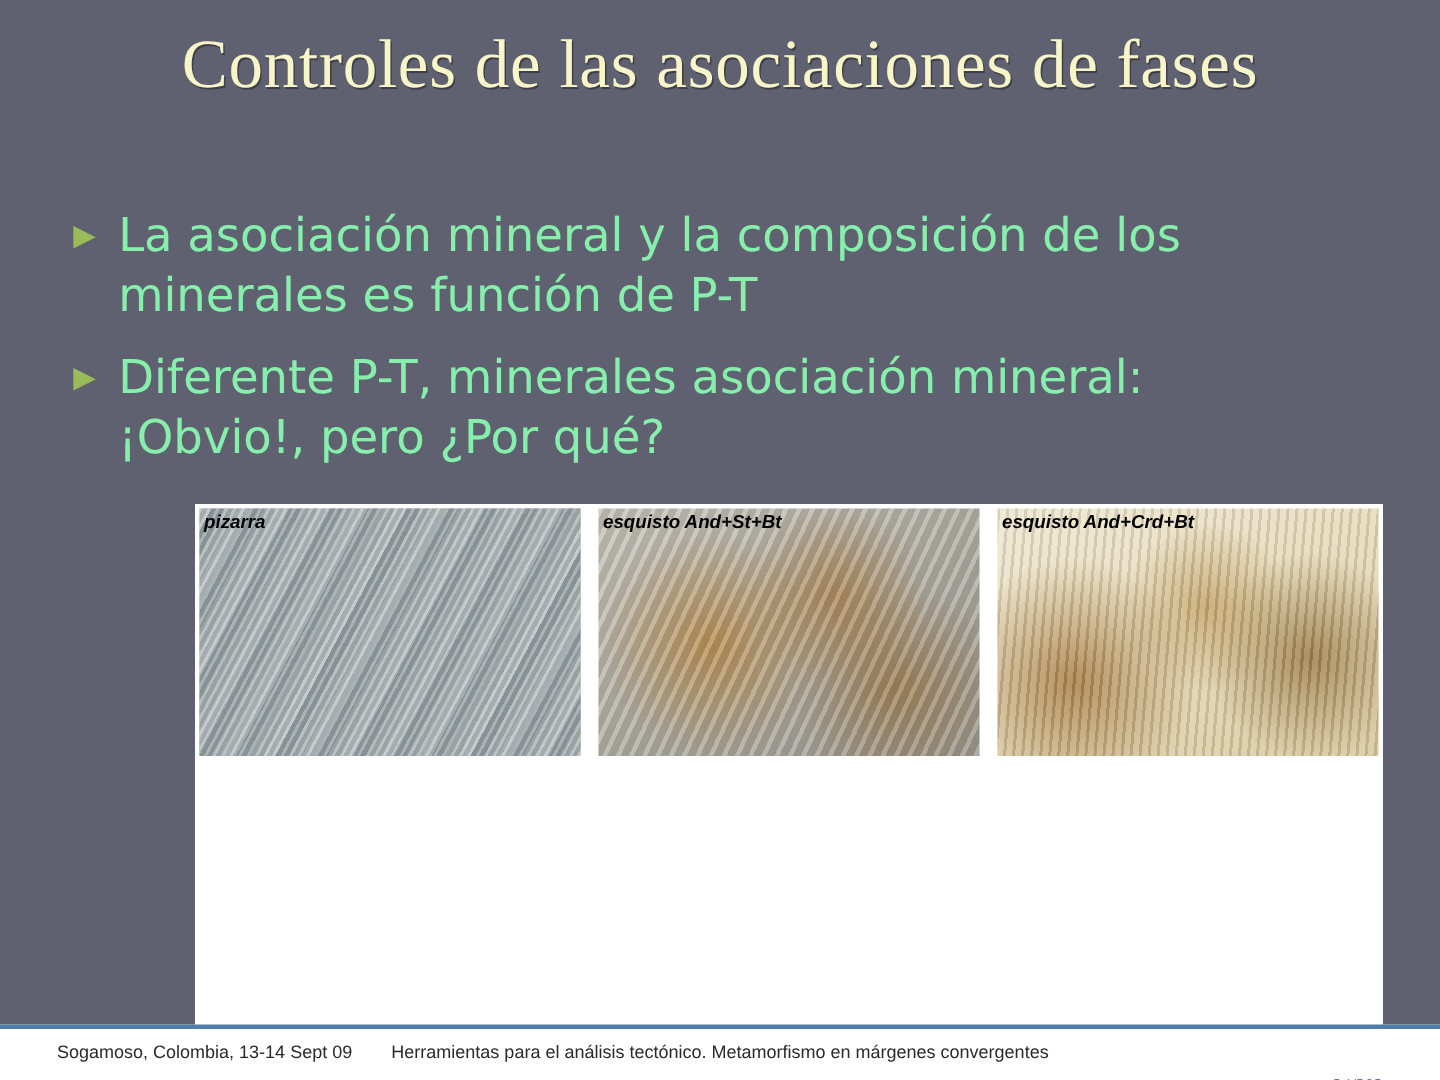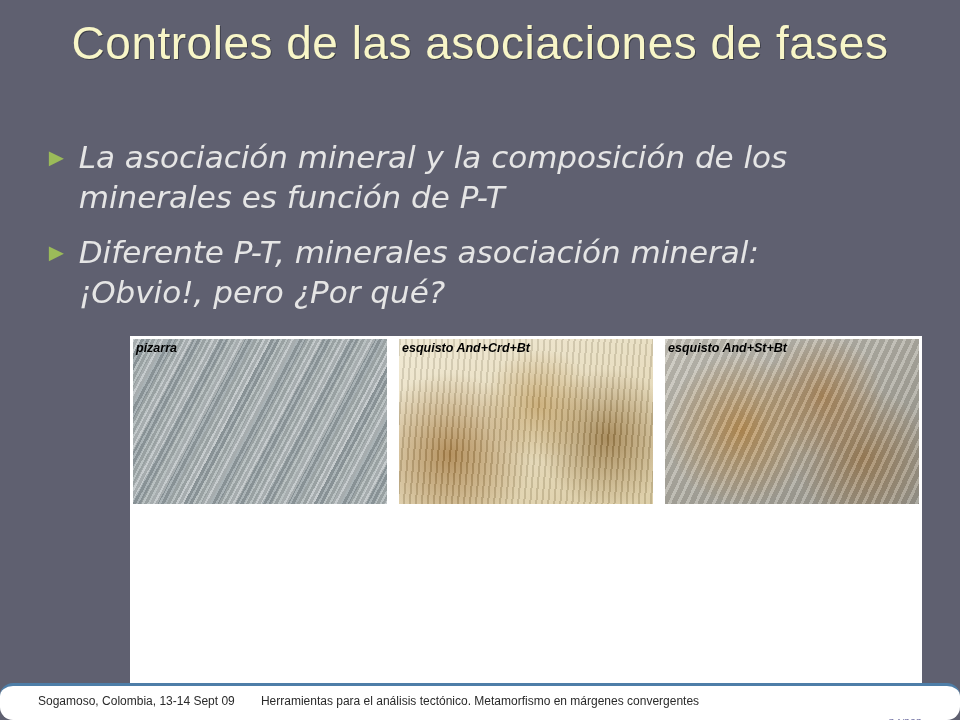--- a/index.html
+++ b/index.html
@@ -21,21 +21,21 @@
     box-sizing: border-box;
   }
   .slide-title {
     position: absolute;
     top: 16px;
     left: 0;
     width: 960px;
     text-align: center;
     color: #f8f6c8;
     font-size: 46px;
-    font-family: Liberation Sans, sans-serif;
+    font-family: Liberation Serif, serif;
     font-weight: normal;
     letter-spacing: 0.5px;
     text-shadow: 1px 1px 0 rgba(0,0,0,0.35);
     white-space: nowrap;
   }
   .bullets {
     position: absolute;
     top: 138px;
     left: 44px;
     width: 880px;
@@ -46,26 +46,25 @@
     margin-bottom: 16px;
   }
   .bullet-marker {
     color: #9bbb59;
     font-size: 25px;
     line-height: 38px;
     margin-right: 10px;
     flex: 0 0 auto;
   }
   .bullet-text {
-    color: #e5e5e5;
+    color: #86efac;
     font-size: 31px;
     line-height: 1.28;
     font-family: "DejaVu Sans", sans-serif;
     max-width: 800px;
-    font-style: italic;
   }
   .figure {
     position: absolute;
     left: 130px;
     top: 336px;
     width: 792px;
     height: 348px;
     background: #ffffff;
     padding: 3px;
     box-sizing: border-box;
@@ -154,21 +153,20 @@
       linear-gradient(150deg, #d8dcdd, #8e9597);
   }
   .footer {
     position: absolute;
     left: 0;
     bottom: 0;
     width: 960px;
     height: 34px;
     background: #ffffff;
     border-top: 3px solid #4e7ea8;
-    border-radius: 13px;
   }
   .footer-left {
     position: absolute;
     left: 38px;
     top: 8px;
     font-size: 12px;
     color: #2a2a2a;
     font-family: "Liberation Sans", sans-serif;
   }
   .footer-center {
@@ -210,26 +208,26 @@
     </div>
   </div>
 
   <div class="figure">
 
     <div class="photo p1">
       <span class="photo-label">pizarra</span>
     </div>
 
 
+    <div class="photo p3">
+      <span class="photo-label">esquisto And+St+Bt</span>
+    </div>
+
     <div class="photo p4">
       <span class="photo-label">esquisto And+Crd+Bt</span>
-    </div>
-
-    <div class="photo p3">
-      <span class="photo-label">esquisto And+St+Bt</span>
     </div>
 
 
 
   </div>
 
   <div class="footer">
     <span class="footer-left">Sogamoso, Colombia, 13-14 Sept 09</span>
     <span class="footer-center">Herramientas para el análisis tectónico. Metamorfismo en márgenes convergentes</span>
     <span class="footer-right">24/202</span>

